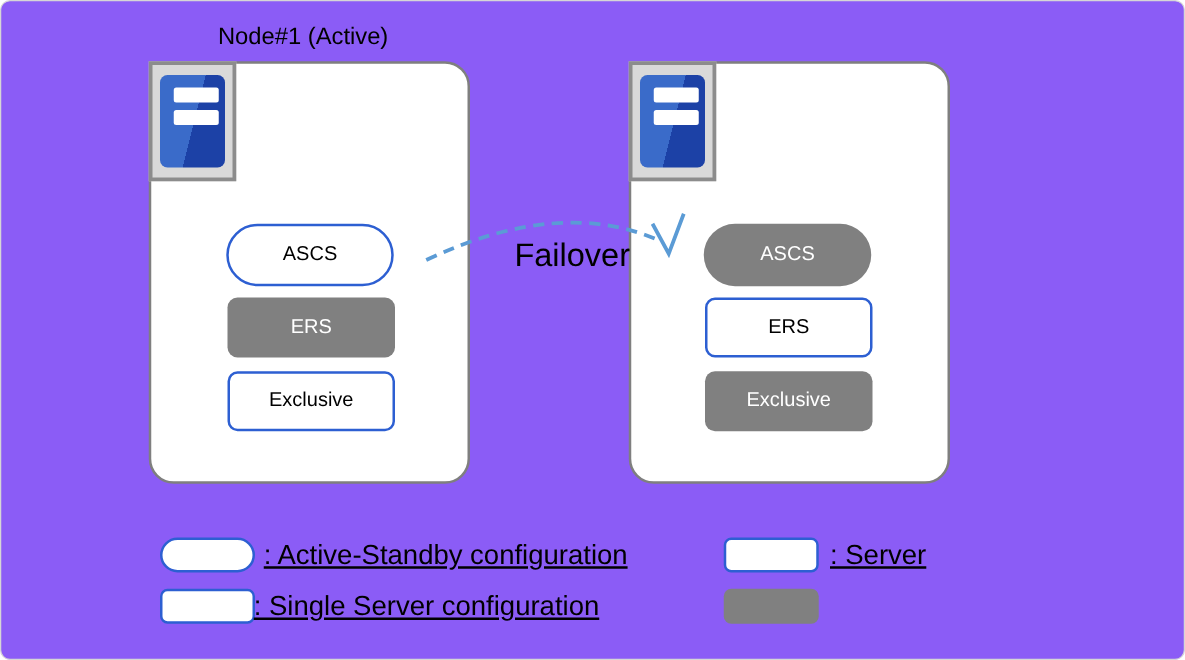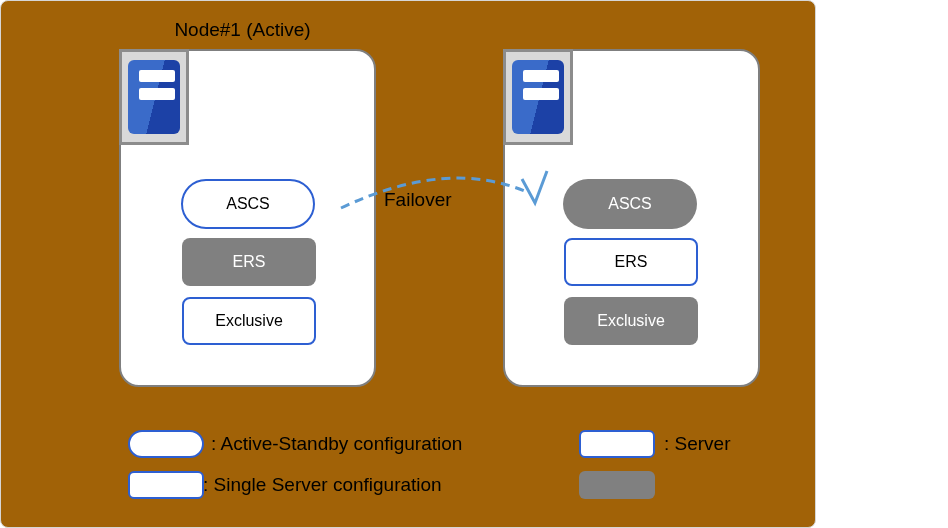--- a/index.html
+++ b/index.html
@@ -5,22 +5,22 @@
   :root{
     --blue:#2d5fd2;
     --gray:#808080;
     --node-border:#7f7f7f;
     --arrow-blue:#5b9bd5;
   }
   html,body{margin:0;padding:0;background:#fff;}
   body{font-family:"Liberation Sans", sans-serif; color:#000;}
   .canvas{
     position:relative;
-    width:816px;height:528px;
-    background:#a16207;
+    width:948px;height:528px;
+    background:#8b5cf6;
     border:1px solid #d6d6d6;
     border-radius:8px;
     box-sizing:border-box;
     overflow:hidden;
   }
   .node-title{
     position:absolute;
     width:257px;
     text-align:center;
     font-size:19px;
@@ -68,39 +68,40 @@
     box-sizing:border-box;
   }
   .box.active{border:2.5px solid var(--blue); color:#000;}
   .box.inactive{background:var(--gray); color:#ffffff; border:none;}
   .pill{border-radius:25px; height:50px;}
   .rect{border-radius:8px;}
   .failover-label{
     position:absolute;
     left:383px;top:188px;
     width:120px;
-    text-align:left;
-    font-size:19px;
+    text-align:right;
+    font-size:26px;
   }
   .overlay{position:absolute;left:0;top:0;pointer-events:none;}
   .legend-swatch{
     position:absolute;
     width:76px;height:28px;
     box-sizing:border-box;
     background:#fff;
   }
   .sw-outline{border:2.5px solid var(--blue);}
   .sw-filled{background:var(--gray);}
   .sw-pill{border-radius:14px;}
   .sw-rect{border-radius:6px;}
   .legend-text{
     position:absolute;
-    font-size:19px;
+    font-size:22px;
     line-height:28px;
     white-space:nowrap;
+    text-decoration:underline;
   }
 </style>
 </head>
 <body>
 
 <div class="canvas">
 
   <div class="node-title" style="left:113px;">Node#1 (Active)</div>
   <div class="node-box" style="left:118px;"></div>
   <div class="icon-tile" style="left:118px;">

